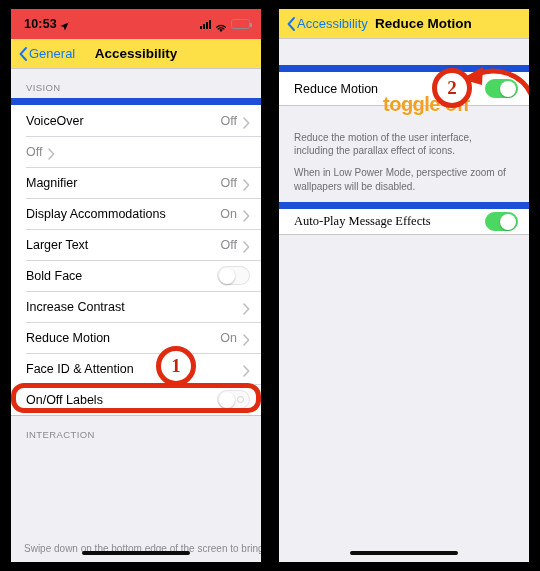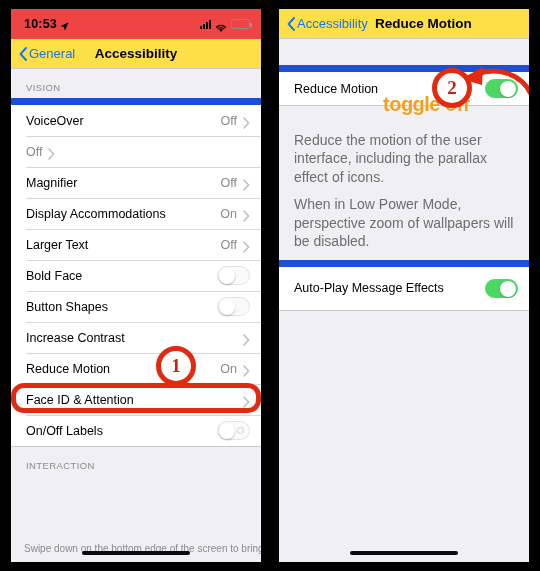--- a/index.html
+++ b/index.html
@@ -94,21 +94,21 @@
   }
   .toggle.off .knob{left:1px;}
   .toggle.on .knob{right:1px;}
   .toggle.off.labeled:after{
     content:"";position:absolute;right:5px;top:5.5px;width:7px;height:7px;
     border:1.3px solid #d3d3d6;border-radius:50%;box-sizing:border-box;
   }
 
   
   .footnote{
-    padding:25px 15px 0 15px;font-size:14px;line-height:1.32;color:#6d6d72;
+    padding:25px 15px 0 15px;font-size:10px;line-height:1.32;color:#6d6d72;
     background:#efeff4;
   }
   .footnote p{margin:0 0 9px 0;}
 
   
   .bottom-hint{
     position:absolute;left:0;right:0;bottom:0;height:24px;background:#efeff4;
     font-size:10px;color:#8a8a8f;padding:5px 13px 0 13px;box-sizing:border-box;
     line-height:1.2;overflow:hidden;white-space:nowrap;
   }
@@ -228,26 +228,20 @@
               </svg></span>
         </div>
 
         <div class="row">
           <span class="row-label">Bold Face</span>
           <span class="toggle off">
               <span class="knob"></span>
             </span>
         </div>
 
-        <div class="row">
-          <span class="row-label">Button Shapes</span>
-          <span class="toggle off">
-              <span class="knob"></span>
-            </span>
-        </div>
 
         <div class="row">
           <span class="row-label">Increase Contrast</span>
           <span class="row-value"></span>
           <span class="chev-r"><svg viewBox="0 0 7 12" width="7" height="12">
                 <path d="M1 1 L5.6 6 L1 11" stroke="#8a8a8f" stroke-width="1.6" fill="none" stroke-linecap="round" stroke-linejoin="round"></path>
               </svg></span>
         </div>
 
         <div class="row">
@@ -314,21 +308,21 @@
             </span>
         </div>
       </div>
 
       <div class="footnote">
         <p>Reduce the motion of the user interface, including the parallax effect of icons.</p>
         <p>When in Low Power Mode, perspective zoom of wallpapers will be disabled.</p>
       </div>
 
       <div class="group">
-        <div class="row" style="height:43px;">
+        <div class="row" style="height:25px;font-family:Liberation Serif, serif;">
           <span class="row-label">Auto-Play Message Effects</span>
           <span class="toggle on">
               <span class="knob"></span>
             </span>
         </div>
       </div>
     </div>
 
     <div class="home-ind"></div>
 

